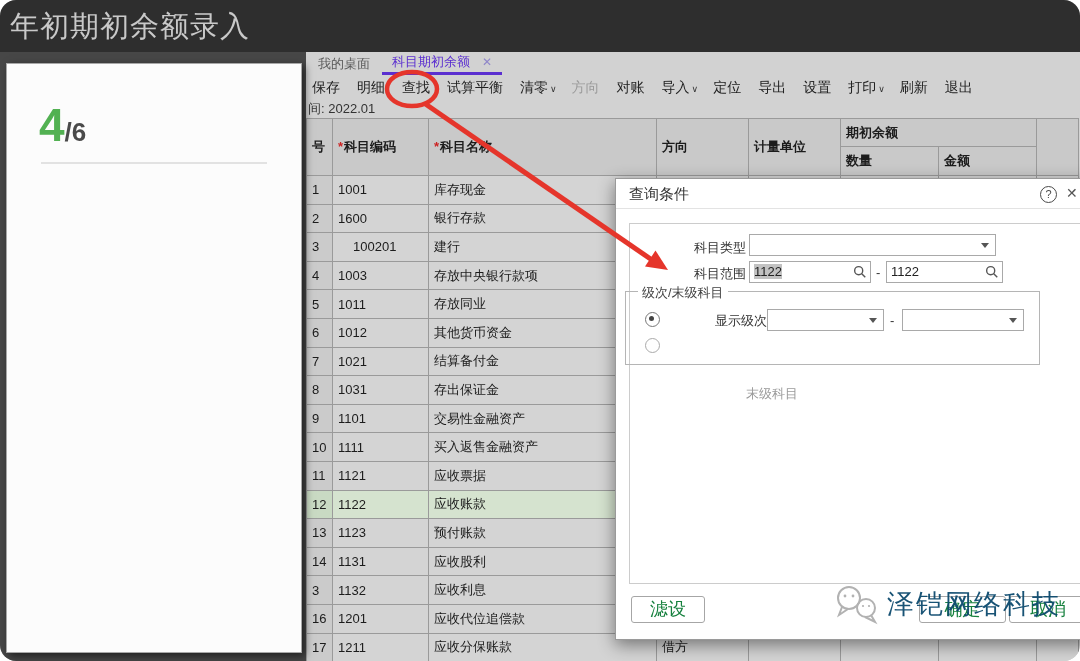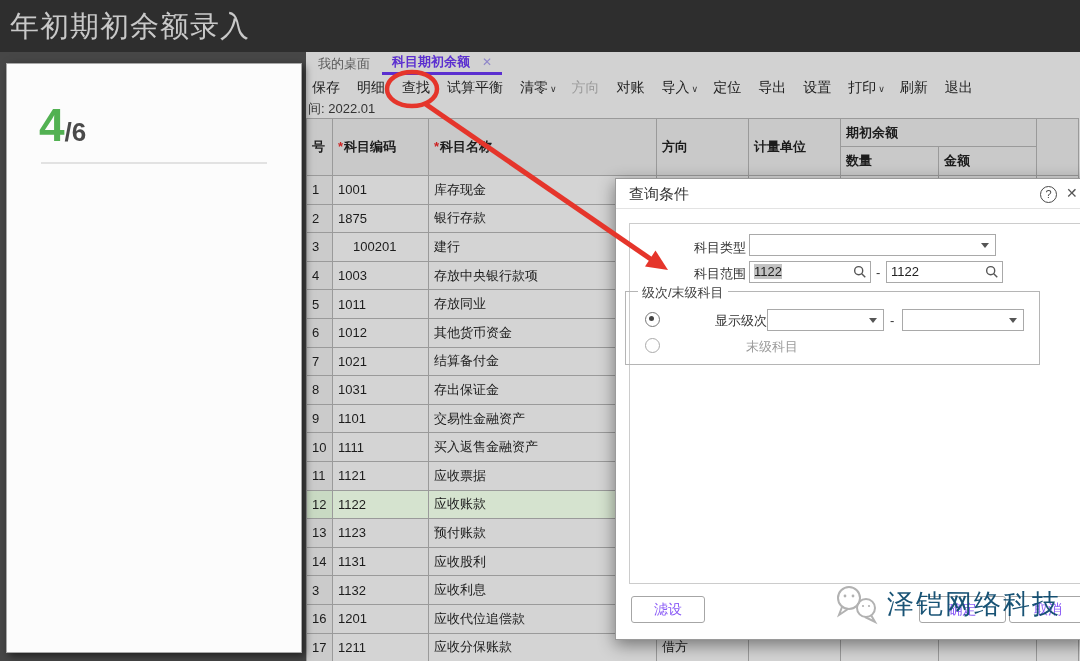--- a/index.html
+++ b/index.html
@@ -1,35 +1,35 @@
 <!DOCTYPE html>
 <html><head>
 <meta charset="utf-8">
 <style>
   html,body{margin:0;padding:0;}
   .stage{position:relative;width:1080px;height:661px;overflow:hidden;background:#d2d2d2;
-         font-family:"Liberation Sans","DejaVu Sans",sans-serif;}
+         font-family:"Liberation Sans","DejaVu Sans",sans-serif;border-radius:16px;}
   
   .topbar{position:absolute;left:0;top:0;width:1080px;height:52px;background:#2e2e2e;}
   .topbar .title{color:#c9c9c9;font-size:29px;line-height:52px;padding-left:10px;letter-spacing:1px;}
   
   .dim-left{position:absolute;left:0;top:52px;width:306px;height:609px;background:#474747;z-index:40;}
   .tutorial-card{position:absolute;left:6px;top:63px;width:296px;height:590px;background:#fcfcfc;
       border:1px solid #a8a8a8;box-shadow:3px 3px 8px rgba(0,0,0,.55);z-index:41;box-sizing:border-box;
       padding:34px 32px;}
   .step-num{font-size:46px;font-weight:bold;color:#52b152;}
   .step-total{font-size:26px;font-weight:bold;color:#4a4a4a;}
   .step-rule{border:none;border-top:2px solid #e2e2e2;margin:10px 2px 0 2px;}
   .tip-text{margin-top:26px;font-size:19px;line-height:36px;color:#3a3a3a;font-weight:bold;}
   
   .tabbar{position:absolute;left:306px;top:52px;width:774px;height:23px;background:#d2d2d2;
       display:flex;align-items:stretch;font-size:13px;}
   .tab{display:flex;align-items:center;padding:0 12px;color:#5a5a5a;}
   .tab-active-wrap{display:flex;align-items:center;border-bottom:3px solid #5b2fd0;padding:0 10px;}
-  .tab-active{color:#5b2fd0;font-weight:bold;}
+  .tab-active{color:#5b2fd0;font-weight:normal;}
   .tab-close{margin-left:12px;color:#8f86c9;font-size:12px;}
   
   .toolbar{position:absolute;left:306px;top:75px;width:774px;height:25px;background:#d2d2d2;
       display:flex;align-items:center;gap:15px;padding-left:6px;font-size:14px;color:#222;box-sizing:border-box;}
   .tb-item{white-space:nowrap;cursor:default;}
   .tb-item.disabled{color:#9b9b9b;}
   .tb-caret{font-size:9px;color:#333;margin-left:2px;}
   .period{position:absolute;left:306px;top:100px;width:774px;height:18px;background:#d2d2d2;
       font-size:13px;color:#333;padding-left:2px;box-sizing:border-box;}
   
@@ -59,23 +59,23 @@
       border-left:4px solid transparent;border-right:4px solid transparent;border-top:5px solid #555;}
   .inp .inp-text{position:absolute;left:4px;top:2px;font-size:13px;color:#222;}
   .inp .inp-text.selected{background:#c2c2c2;}
   .inp svg{position:absolute;right:3px;top:3px;}
   .dash{position:absolute;color:#333;}
   .fieldset{position:absolute;left:9px;top:112px;width:413px;height:72px;border:1px solid #b5b5b5;}
   .fieldset .legend{position:absolute;left:12px;top:-8px;background:#fff;padding:0 4px;color:#404040;}
   .radio{position:absolute;width:13px;height:13px;border:1px solid #777;border-radius:50%;background:#fff;}
   .radio.on::after{content:"";position:absolute;left:3px;top:3px;width:5px;height:5px;border-radius:50%;background:#444;}
   .radio.off{border-color:#aaa;}
-  .lbl-gray{color:#9a9a9a;}
+  .lbl-gray{color:#9a9a9a;margin-top:47px;}
   .btn{position:absolute;height:27px;border:1px solid #a6a6a6;border-radius:3px;background:#fff;
-      font-size:14px;color:#8b5cf6;text-align:center;line-height:25px;box-sizing:border-box;}
+      font-size:18px;color:#15803d;text-align:center;line-height:25px;box-sizing:border-box;}
   
   .watermark{position:absolute;left:833px;top:583px;z-index:50;display:flex;align-items:center;gap:6px;}
   .wm-text{font-size:27px;color:#0c4a6e;letter-spacing:2px;opacity:.95;}
   
   .anno{position:absolute;left:0;top:0;z-index:60;pointer-events:none;}
 </style>
 </head>
 <body>
 
 <div class="stage">
@@ -158,21 +158,21 @@
     <td class="c-name">库存现金</td>
     <td class="c-dir"></td>
     <td class="c-unit"></td>
     <td class="c-qty"></td>
     <td class="c-amt"></td>
     <td class="c-extra"></td>
   </tr>
 
   <tr>
     <td class="c-seq">2</td>
-    <td class="c-code">1875</td>
+    <td class="c-code">1600</td>
     <td class="c-name">银行存款</td>
     <td class="c-dir"></td>
     <td class="c-unit"></td>
     <td class="c-qty"></td>
     <td class="c-amt"></td>
     <td class="c-extra"></td>
   </tr>
 
   <tr class="indent">
     <td class="c-seq">3</td>

